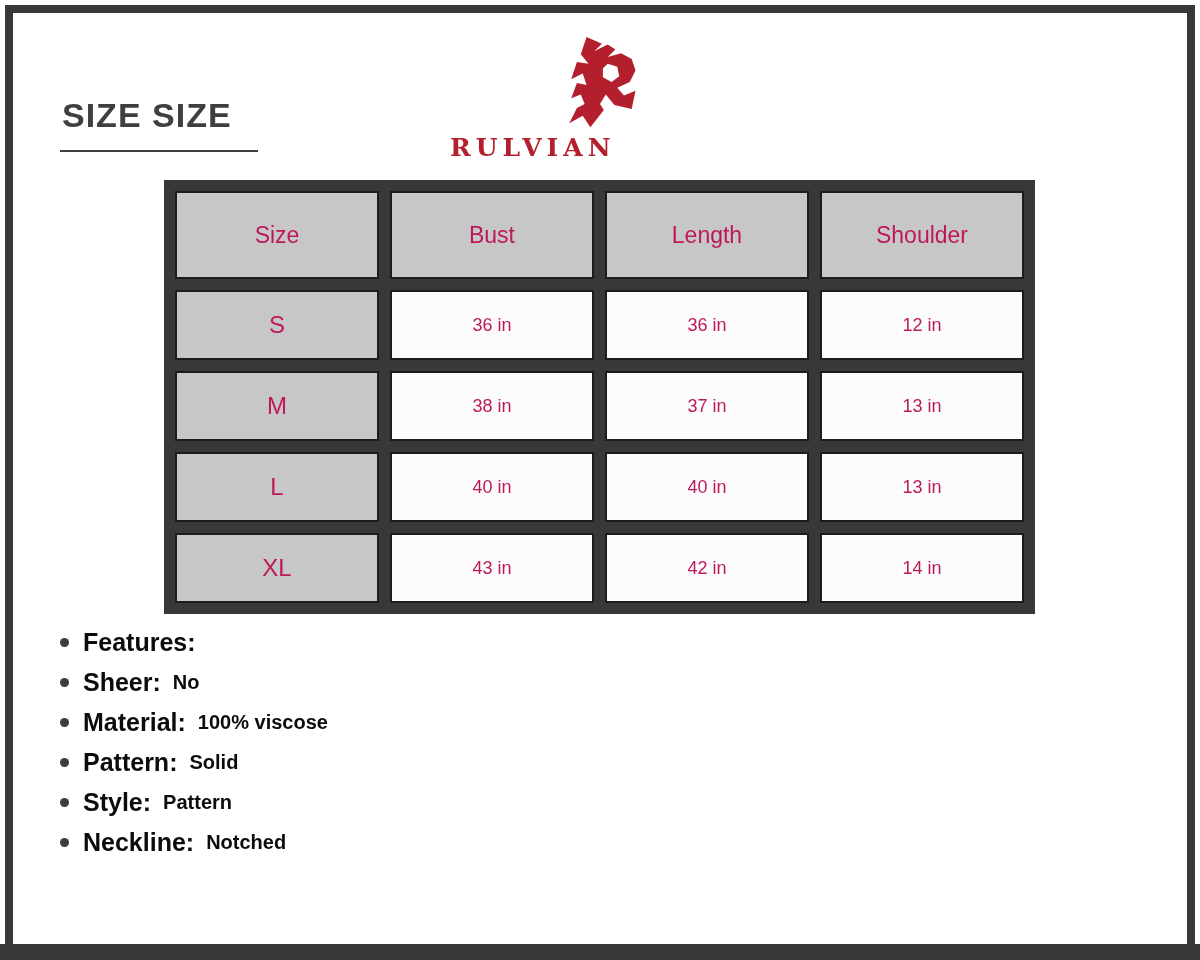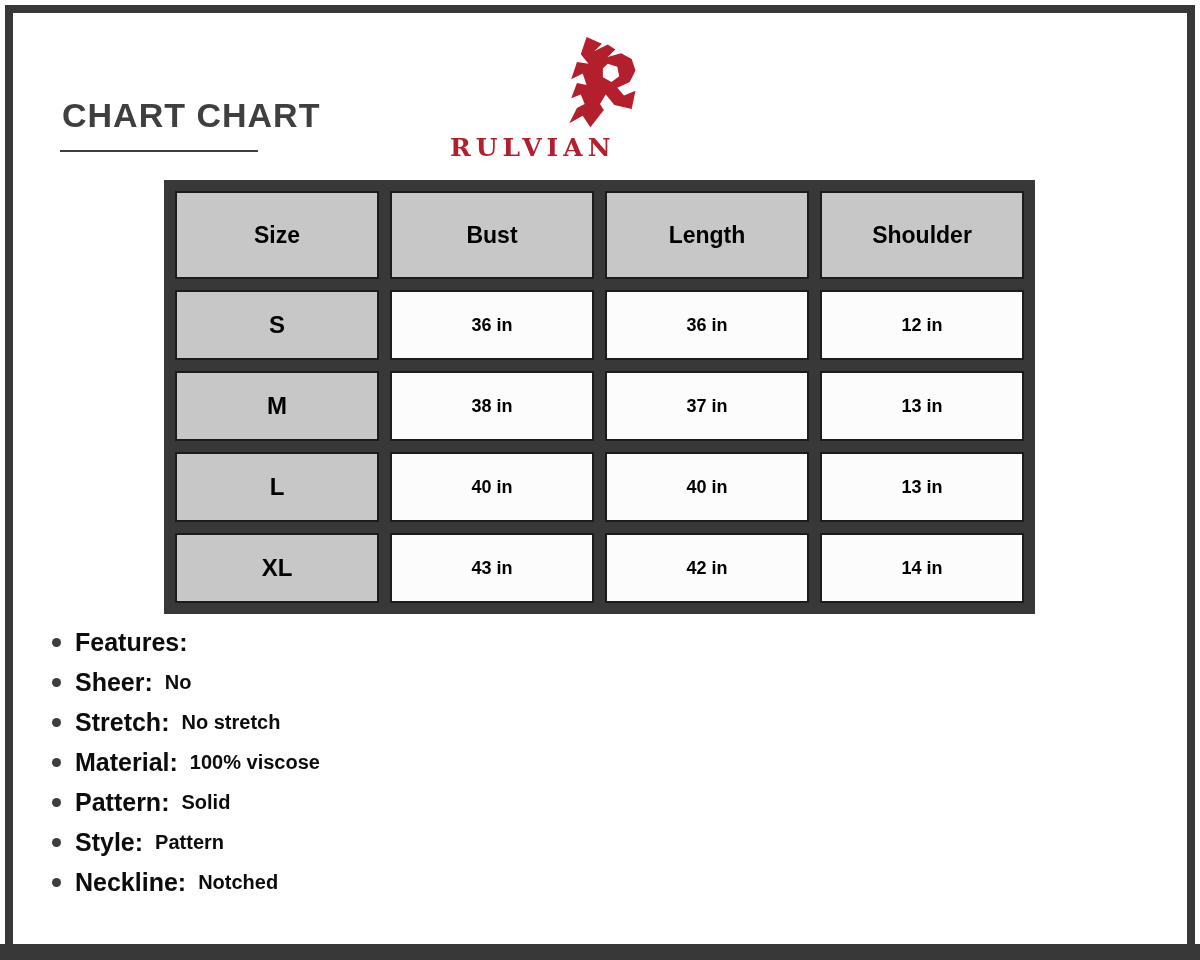--- a/index.html
+++ b/index.html
@@ -28,43 +28,43 @@
   .brand-name {
     margin-top:1px; font-family:"DejaVu Serif", serif; font-weight:bold;
     font-size:25px; letter-spacing:5px; color:#b41f2e;
   }
   table.size-table {
     position:absolute; left:164px; top:180px;
     border-collapse:separate; border-spacing:11px; background:#383838;
   }
   .size-table th, .size-table td {
     width:198px; text-align:center; vertical-align:middle;
-    border:2px solid #1c1c1c; font-weight:bold; color:#000000;
+    border:2px solid #1c1c1c; font-weight:normal; color:#be185d;
   }
   .size-table th { height:82px; background:#c7c7c7; font-size:23px; }
   .size-table td { height:64px; background:#fcfcfc; font-size:18px; }
   .size-table td.size-cell { background:#c7c7c7; font-size:24px; }
   ul.specs {
-    position:absolute; left:52px; top:622px; margin:0; padding:0; list-style:none;
+    position:absolute; left:60px; top:622px; margin:0; padding:0; list-style:none;
   }
   .specs li { display:flex; align-items:center; height:40px; }
   .spec-bullet {
     width:9px; height:9px; border-radius:50%; background:#3d3d3d;
     margin-right:14px; flex:0 0 auto;
   }
   .spec-label { font-size:25px; font-weight:bold; color:#0c0c0c; }
   .spec-value { font-size:20px; font-weight:bold; color:#0c0c0c; margin-left:12px; }
 </style>
 </head>
 <body>
 
 <div class="frame"></div>
 <div class="bottom-bar"></div>
 
-<h1 class="page-title">CHART CHART</h1>
+<h1 class="page-title">SIZE SIZE</h1>
 <div class="title-underline"></div>
 
 <div class="brand">
   <svg class="brand-logo" width="96" height="98" viewBox="0 0 100 100">
     <path d="M36 2 L52 9 L44 17 L58 10 L66 15 L58 23
              L72 19 L83 25 L87 37 L81 49 L68 55
              L75 63 L87 58 L83 77 L65 73 L56 62
              L50 72 L54 78 L40 96 L32 84 L18 92 L26 76 L34 72
              L30 62 L20 66 L26 50 L36 52
              L32 40 L20 46 L26 28 L38 30 L30 20 Z" fill="#b41f2e"></path>
@@ -115,25 +115,20 @@
     <span class="spec-bullet"></span>
     <span class="spec-label">Features:</span>
   </li>
   <li>
     <span class="spec-bullet"></span>
     <span class="spec-label">Sheer:</span>
     <span class="spec-value">No</span>
   </li>
   <li>
     <span class="spec-bullet"></span>
-    <span class="spec-label">Stretch:</span>
-    <span class="spec-value">No stretch</span>
-  </li>
-  <li>
-    <span class="spec-bullet"></span>
     <span class="spec-label">Material:</span>
     <span class="spec-value">100% viscose</span>
   </li>
   <li>
     <span class="spec-bullet"></span>
     <span class="spec-label">Pattern:</span>
     <span class="spec-value">Solid</span>
   </li>
   <li>
     <span class="spec-bullet"></span>

